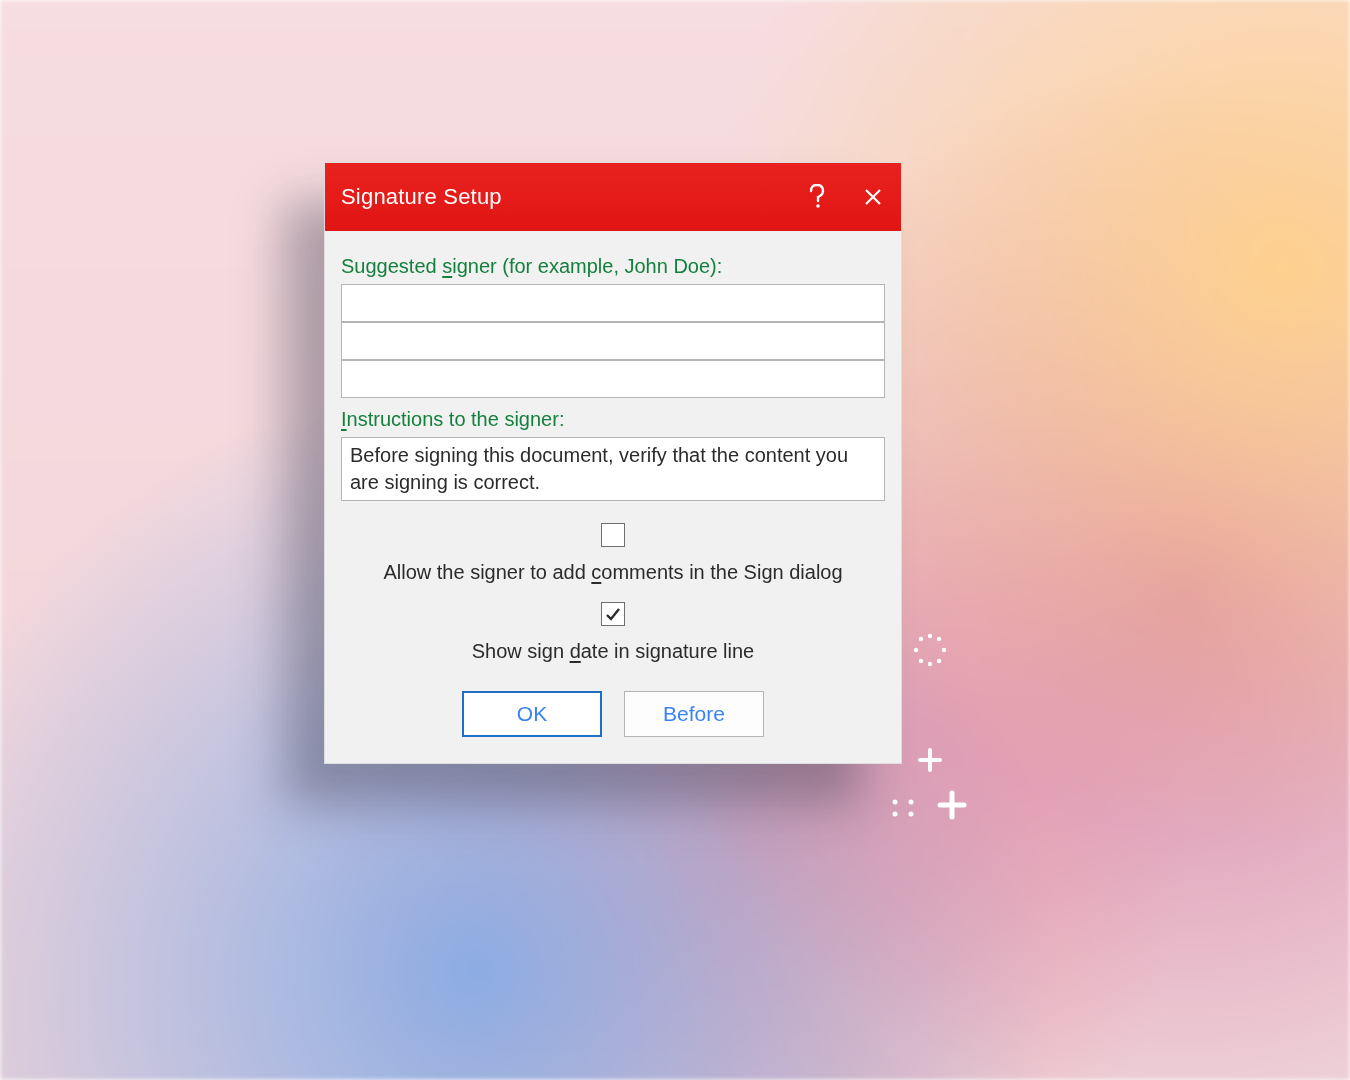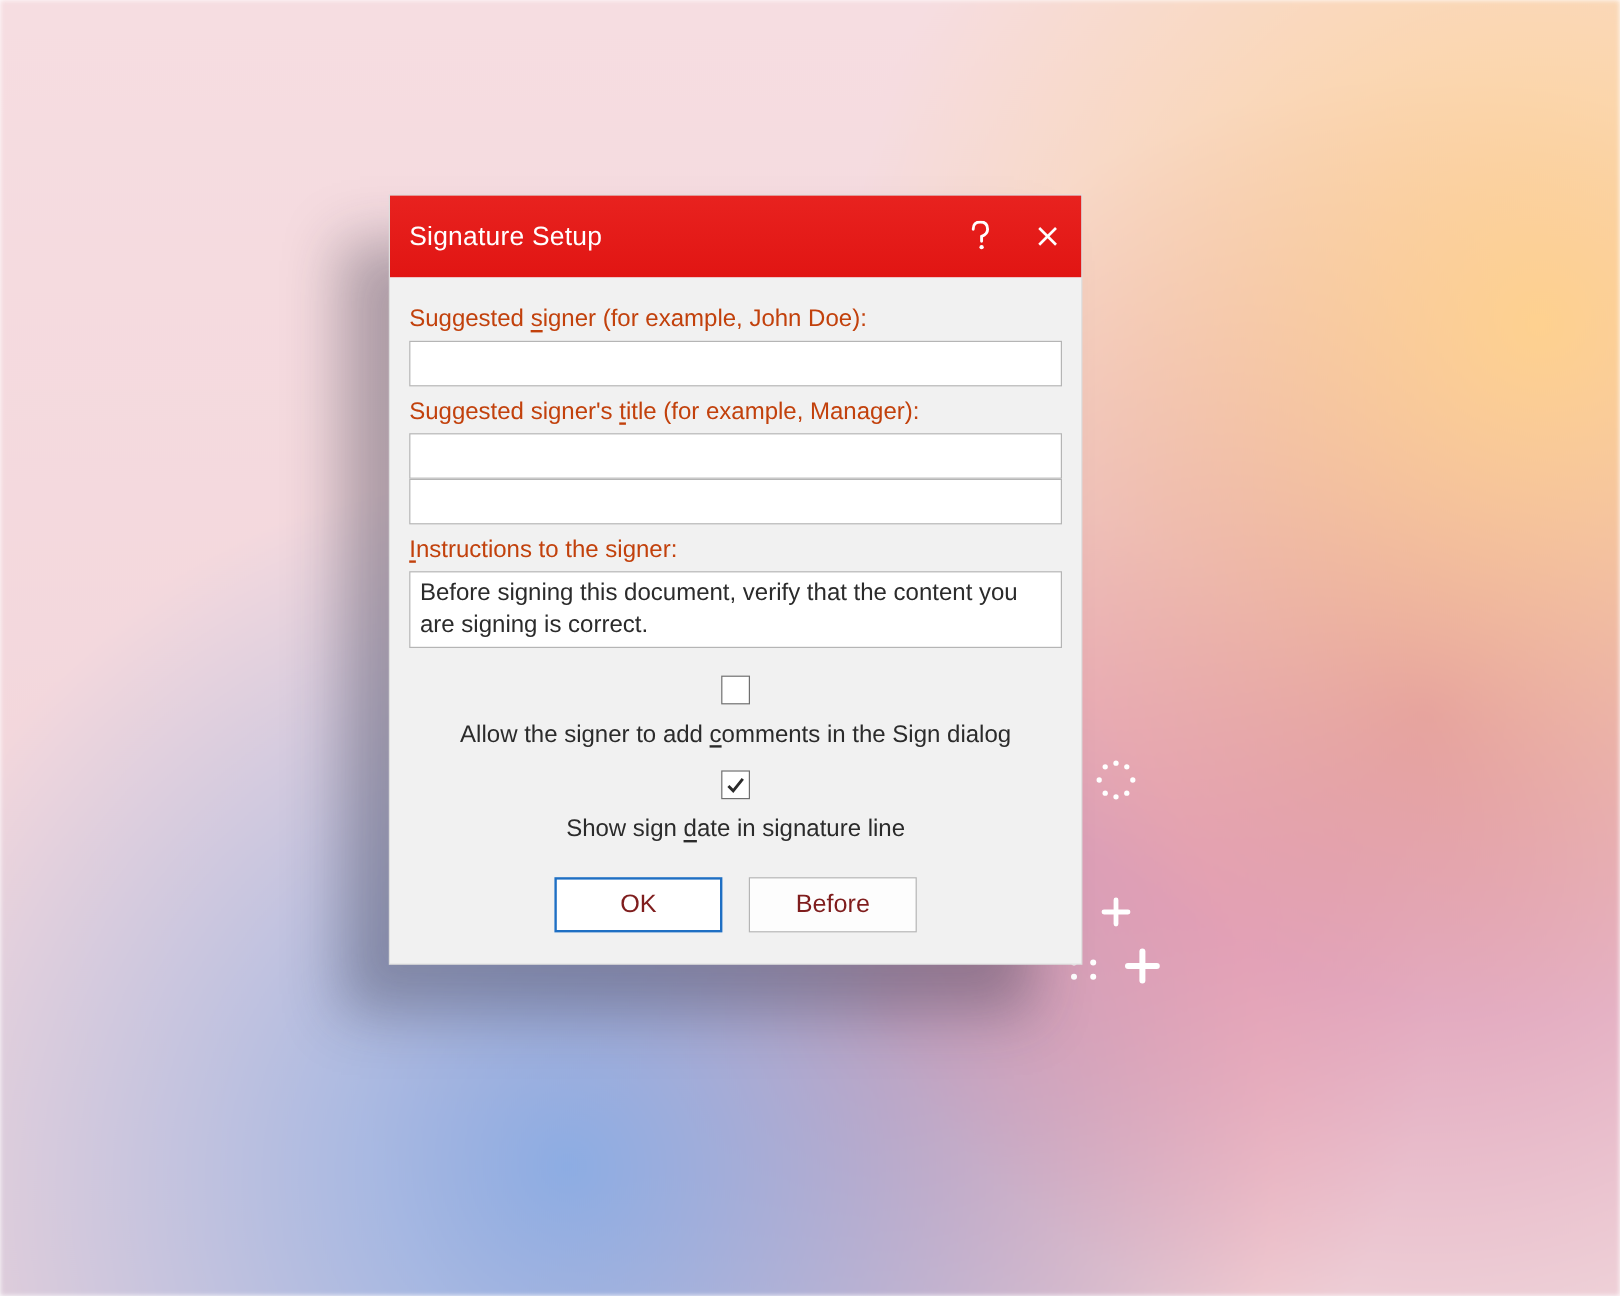--- a/index.html
+++ b/index.html
@@ -65,21 +65,21 @@
     color: #fff;
   }
   .titlebar svg { display:block; }
 
   .body {
     padding: 18px 16px 20px 16px;
   }
 
   .field-label {
     font-size: 20px;
-    color: #c2410c;
+    color: #15803d;
     margin-top: 8px;
     margin-bottom: 4px;
     line-height: 1.35;
   }
   .field-label:first-child { margin-top: 4px; }
 
   .text-input {
     width: 100%;
     box-sizing: border-box;
     height: 38px;
@@ -138,21 +138,21 @@
     justify-content: center;
     gap: 22px;
     margin-top: 28px;
     margin-bottom: 6px;
   }
   .dlg-btn {
     min-width: 140px;
     height: 46px;
     font-size: 21px;
     font-family: inherit;
-    color: #7f1d1d;
+    color: #3b82f6;
     background: #fdfdfd;
     border: 1px solid #b5b5b5;
     cursor: pointer;
   }
   .dlg-btn.primary {
     border: 2px solid #1f6fc3;
     background: #ffffff;
   }
 </style>
 </head>
@@ -207,21 +207,20 @@
         <line x1="17" y1="3" x2="3" y2="17" stroke="#fff" stroke-width="2.2"></line>
       </svg>
     </div>
   </div>
 
   <div class="body">
 
     <div class="field-label">Suggested <span class="u">s</span>igner (for example, John Doe):</div>
     <input class="text-input" type="text" value="" style="">
 
-    <div class="field-label">Suggested signer's <span class="u">t</span>itle (for example, Manager):</div>
     <input class="text-input" type="text" value="" style="">
 
     <input class="text-input" type="text" value="" style="">
 
     <div class="field-label"><span class="u">I</span>nstructions to the signer:</div>
     <textarea class="textarea" style="">Before signing this document, verify that the content you are signing is correct.</textarea>
 
     <div class="check-row">
       <span class="chk">
         

